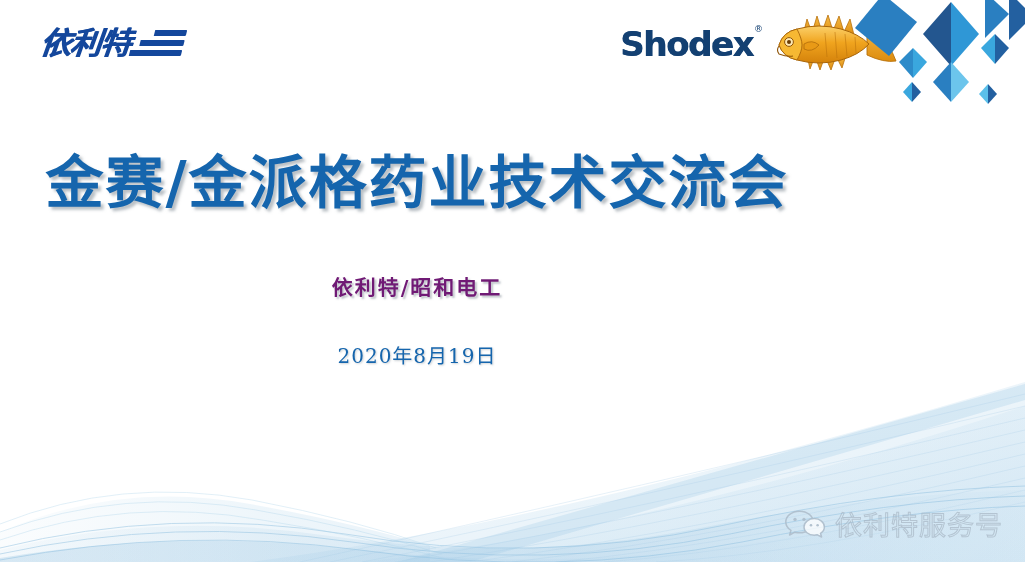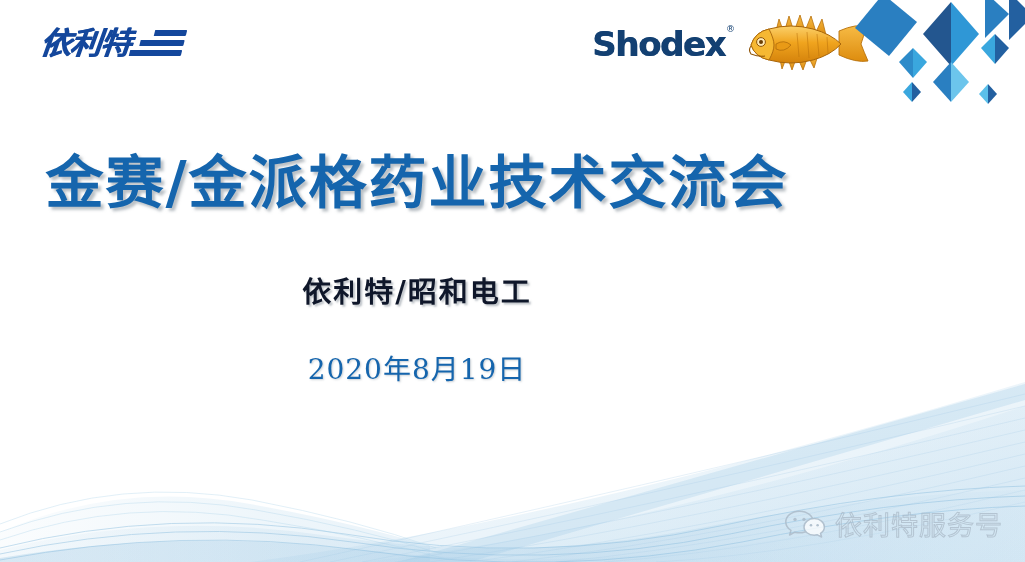--- a/index.html
+++ b/index.html
@@ -64,21 +64,21 @@
     background: #14479c;
     border-radius: 0 1px 1px 0;
   }
   .elite-logo-bars i:nth-child(1) { top: 2px;  width: 32px; }
   .elite-logo-bars i:nth-child(2) { top: 12px; width: 44px; }
   .elite-logo-bars i:nth-child(3) { top: 22px; width: 52px; }
 
   
   .shodex-lockup {
     position: absolute;
-    left: 592px;
+    left: 620px;
     top: 18px;
     display: flex;
     align-items: center;
     gap: 10px;
     height: 52px;
   }
   .shodex-wordmark {
     position: relative;
     font-family: "DejaVu Sans", "Liberation Sans", sans-serif;
     font-weight: bold;
@@ -127,31 +127,31 @@
     color: #1565ad;
     text-shadow: 3px 3px 3px rgba(130,140,150,0.55);
     line-height: 1.15;
     white-space: nowrap;
   }
   .slide-subtitle {
     margin: 0;
     padding-top: 58px;
     font-family: "DejaVu Serif", "Liberation Serif", serif;
     font-weight: bold;
-    font-size: 29px;
+    font-size: 21px;
     letter-spacing: 2px;
-    color: #0f172a;
+    color: #701a75;
     text-shadow: 2px 2px 2px rgba(130,140,150,0.5);
     line-height: 1.2;
   }
   .slide-date {
     margin: 0;
     padding-top: 44px;
     font-family: "DejaVu Serif", "Liberation Serif", serif;
-    font-size: 28px;
+    font-size: 20px;
     letter-spacing: 1px;
     color: #1565ad;
     text-shadow: 1px 1px 2px rgba(140,150,160,0.45);
     line-height: 1.2;
   }
 
   
   .waves {
     position: absolute;
     left: 0;

